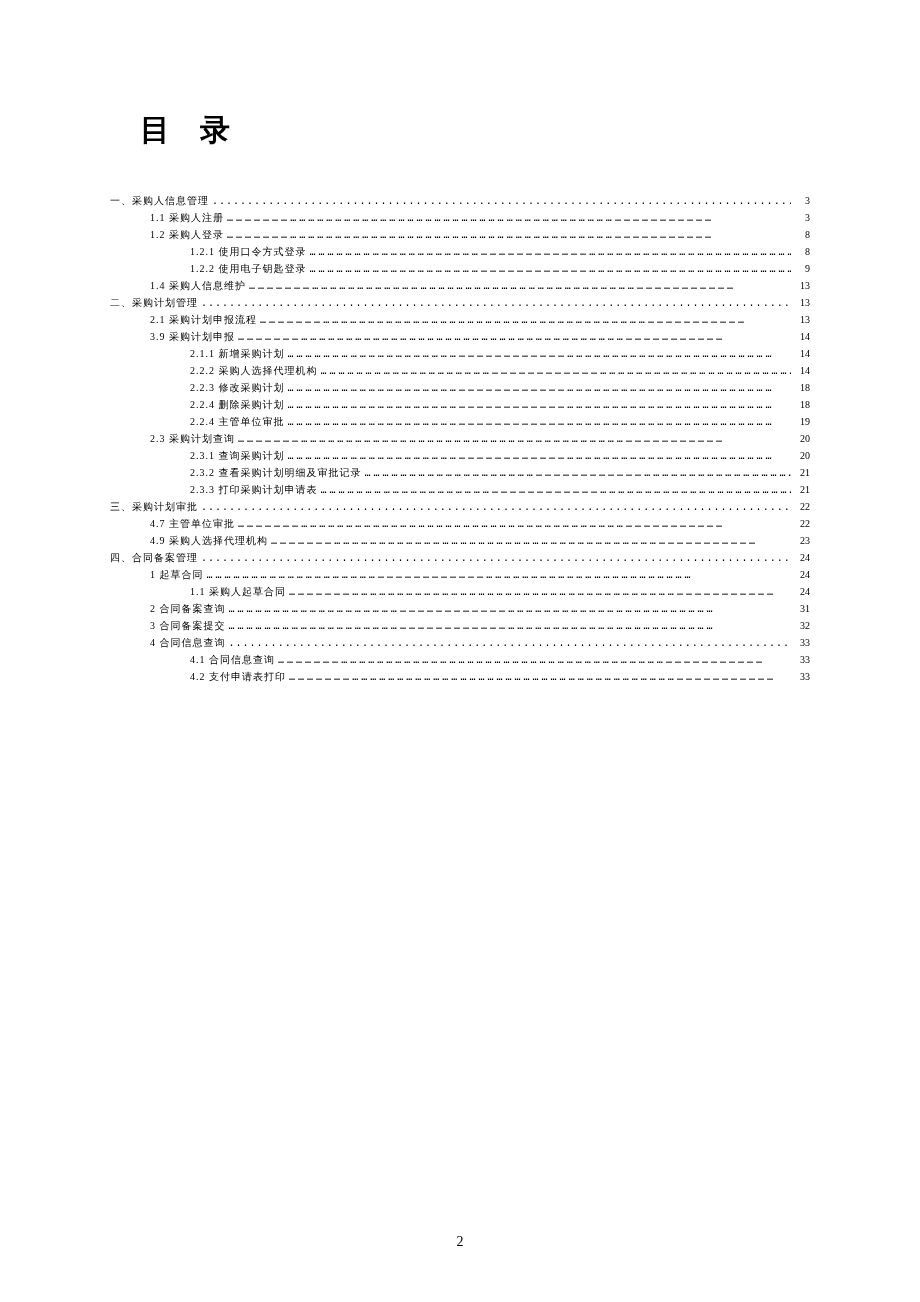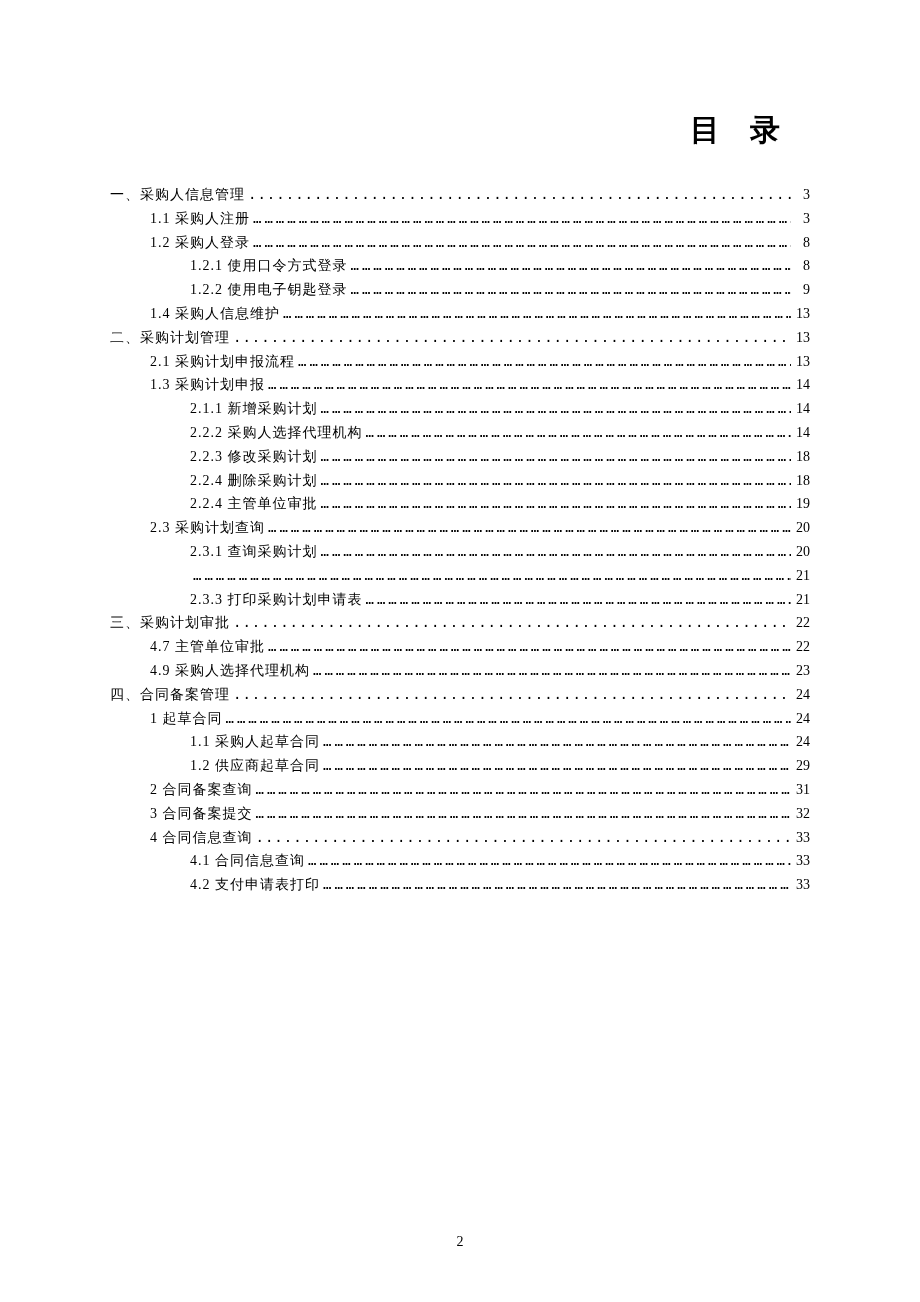--- a/index.html
+++ b/index.html
@@ -10,30 +10,30 @@
     body {
       background: #ffffff;
       font-family: "SimSun", "宋体", serif;
       color: #000;
       width: 920px;
       height: 1302px;
       position: relative;
       padding: 110px 110px 60px 110px;
     }
     .title {
-      text-align: right;
+      text-align: left;
       font-size: 30px;
       font-weight: bold;
       letter-spacing: 30px;
-      margin-bottom: 32px;
+      margin-bottom: 41px;
       text-indent: 30px;
       font-family: Liberation Sans, sans-serif;
     }
     .toc {
-      font-size: 14px;
+      font-size: 10px;
       line-height: 1.7;
     }
     .toc-line {
       display: flex;
       align-items: baseline;
       white-space: nowrap;
       overflow: hidden;
     }
     .toc-label {
       white-space: nowrap;
@@ -110,21 +110,21 @@
       <span class="toc-label">二、采购计划管理</span>
       <span class="toc-leader toc-leader-dots"></span>
       <span class="toc-page">13</span>
     </div>
     <div class="toc-line indent-1">
       <span class="toc-label">2.1 采购计划申报流程</span>
       <span class="toc-leader"></span>
       <span class="toc-page">13</span>
     </div>
     <div class="toc-line indent-1">
-      <span class="toc-label">1.3 采购计划申报</span>
+      <span class="toc-label">3.9 采购计划申报</span>
       <span class="toc-leader"></span>
       <span class="toc-page">14</span>
     </div>
     <div class="toc-line indent-2">
       <span class="toc-label">2.1.1 新增采购计划</span>
       <span class="toc-leader"></span>
       <span class="toc-page">14</span>
     </div>
     <div class="toc-line indent-2">
       <span class="toc-label">2.2.2 采购人选择代理机构</span>
@@ -150,20 +150,21 @@
       <span class="toc-label">2.3 采购计划查询</span>
       <span class="toc-leader"></span>
       <span class="toc-page">20</span>
     </div>
     <div class="toc-line indent-2">
       <span class="toc-label">2.3.1 查询采购计划</span>
       <span class="toc-leader"></span>
       <span class="toc-page">20</span>
     </div>
     <div class="toc-line indent-2">
+      <span class="toc-label">2.3.2 查看采购计划明细及审批记录</span>
       <span class="toc-leader"></span>
       <span class="toc-page">21</span>
     </div>
     <div class="toc-line indent-2">
       <span class="toc-label">2.3.3 打印采购计划申请表</span>
       <span class="toc-leader"></span>
       <span class="toc-page">21</span>
     </div>
     <div class="toc-line indent-0">
       <span class="toc-label">三、采购计划审批</span>
@@ -188,25 +189,20 @@
     <div class="toc-line indent-1">
       <span class="toc-label">1 起草合同</span>
       <span class="toc-leader"></span>
       <span class="toc-page">24</span>
     </div>
     <div class="toc-line indent-2">
       <span class="toc-label">1.1 采购人起草合同</span>
       <span class="toc-leader"></span>
       <span class="toc-page">24</span>
     </div>
-    <div class="toc-line indent-2">
-      <span class="toc-label">1.2 供应商起草合同</span>
-      <span class="toc-leader"></span>
-      <span class="toc-page">29</span>
-    </div>
     <div class="toc-line indent-1">
       <span class="toc-label">2 合同备案查询</span>
       <span class="toc-leader"></span>
       <span class="toc-page">31</span>
     </div>
     <div class="toc-line indent-1">
       <span class="toc-label">3 合同备案提交</span>
       <span class="toc-leader"></span>
       <span class="toc-page">32</span>
     </div>

